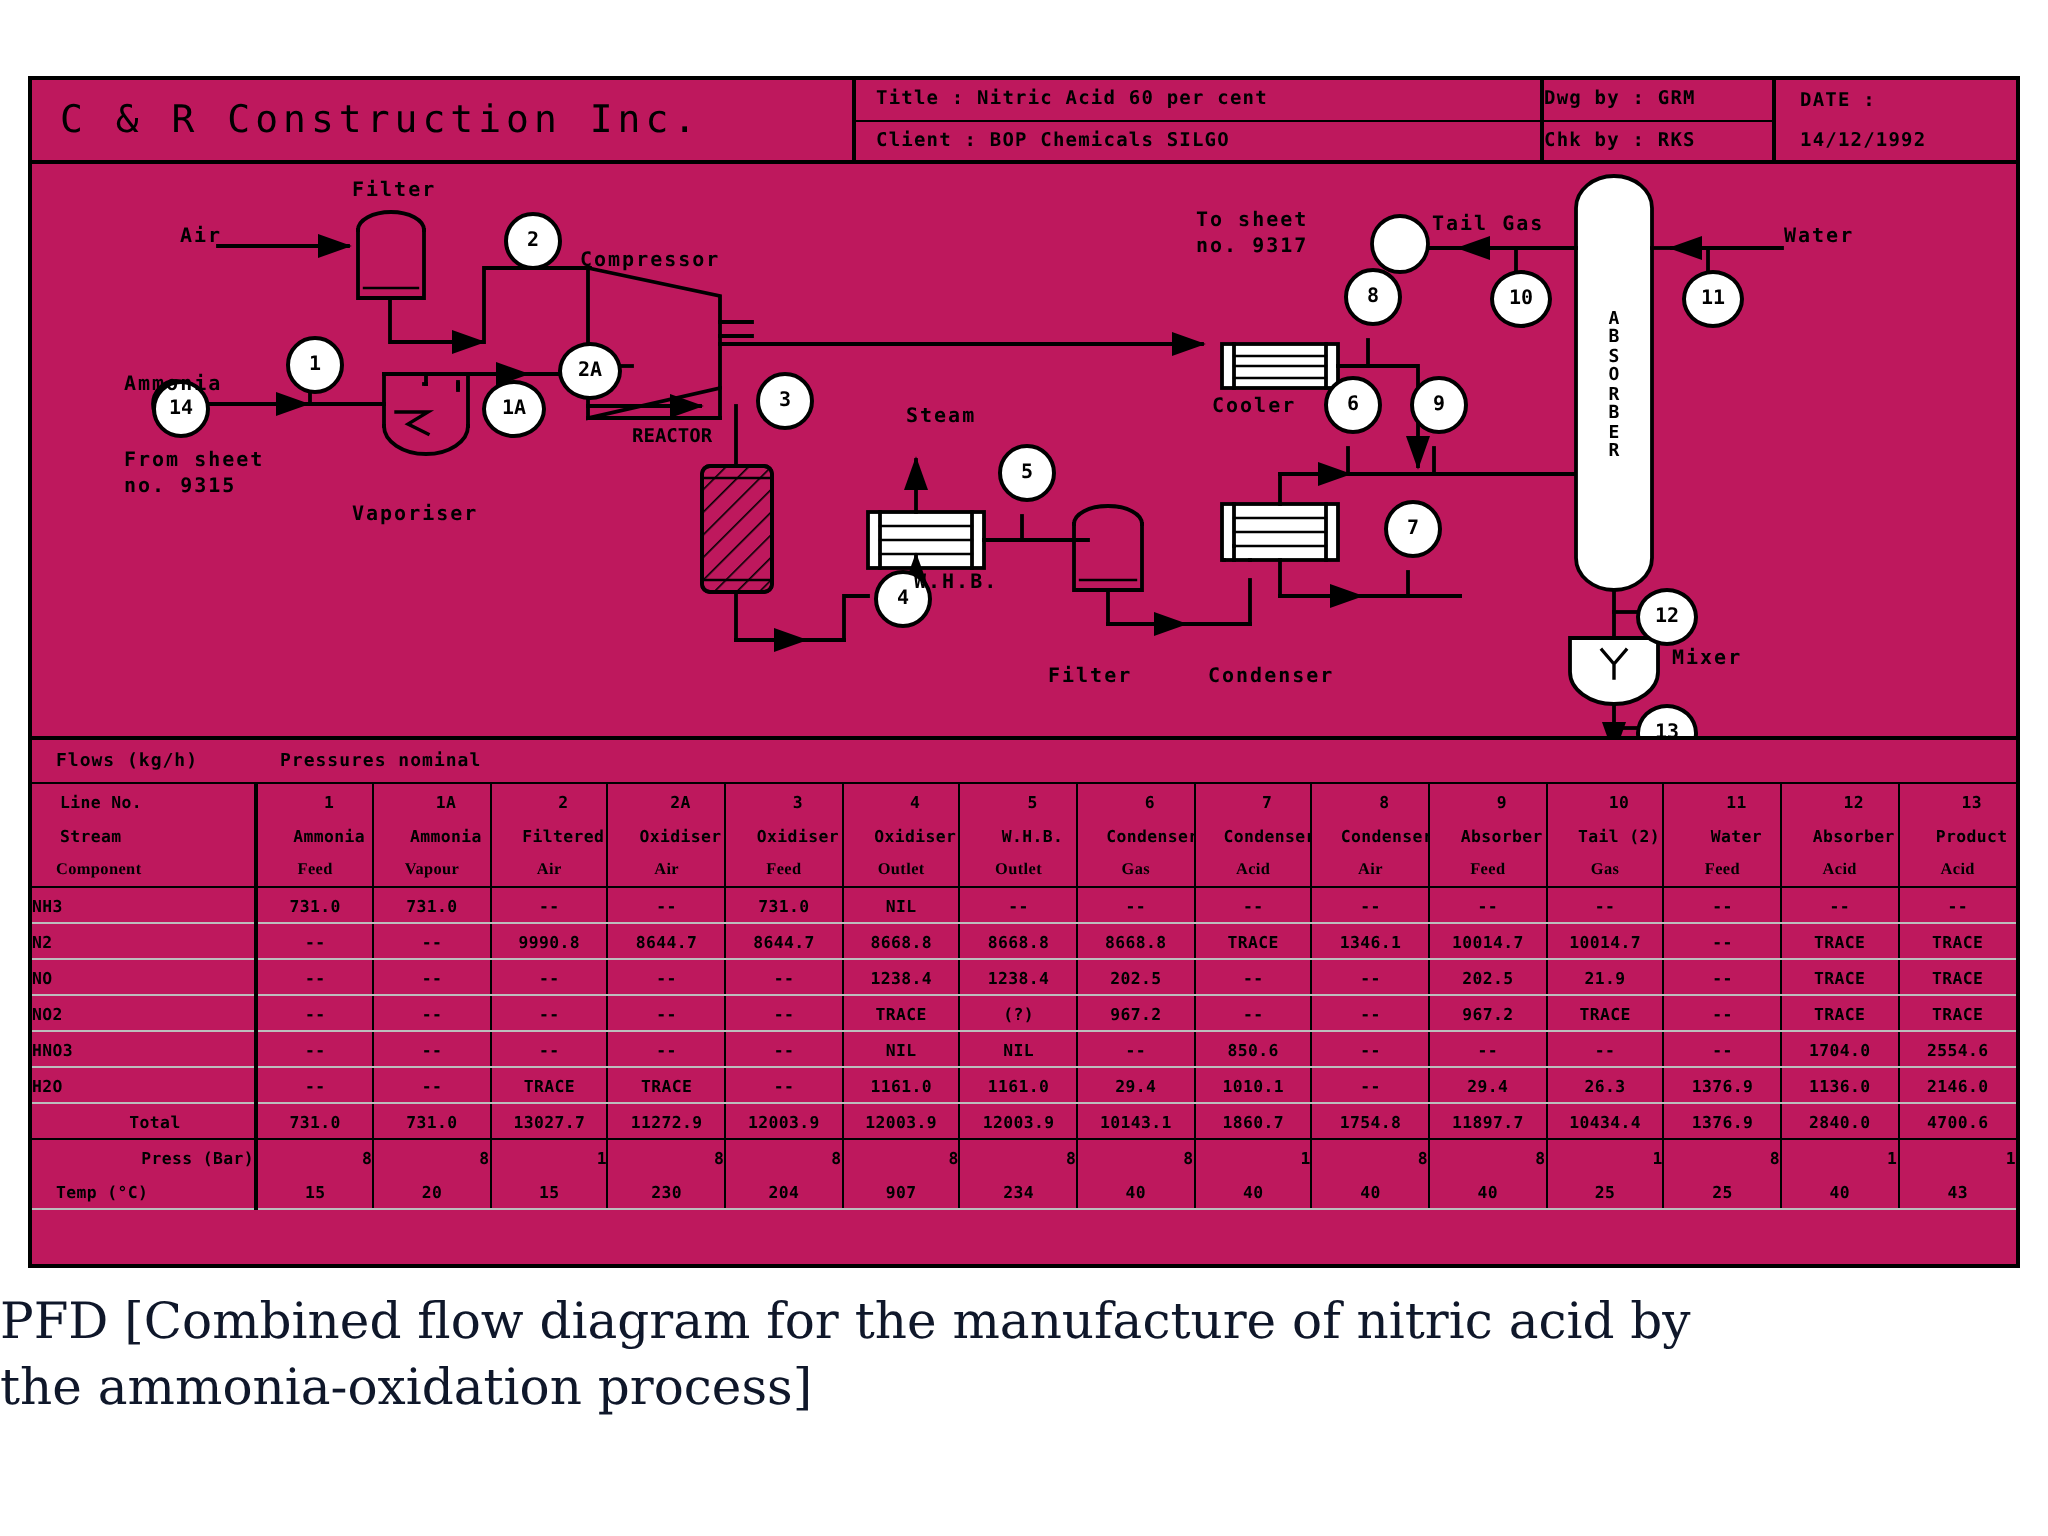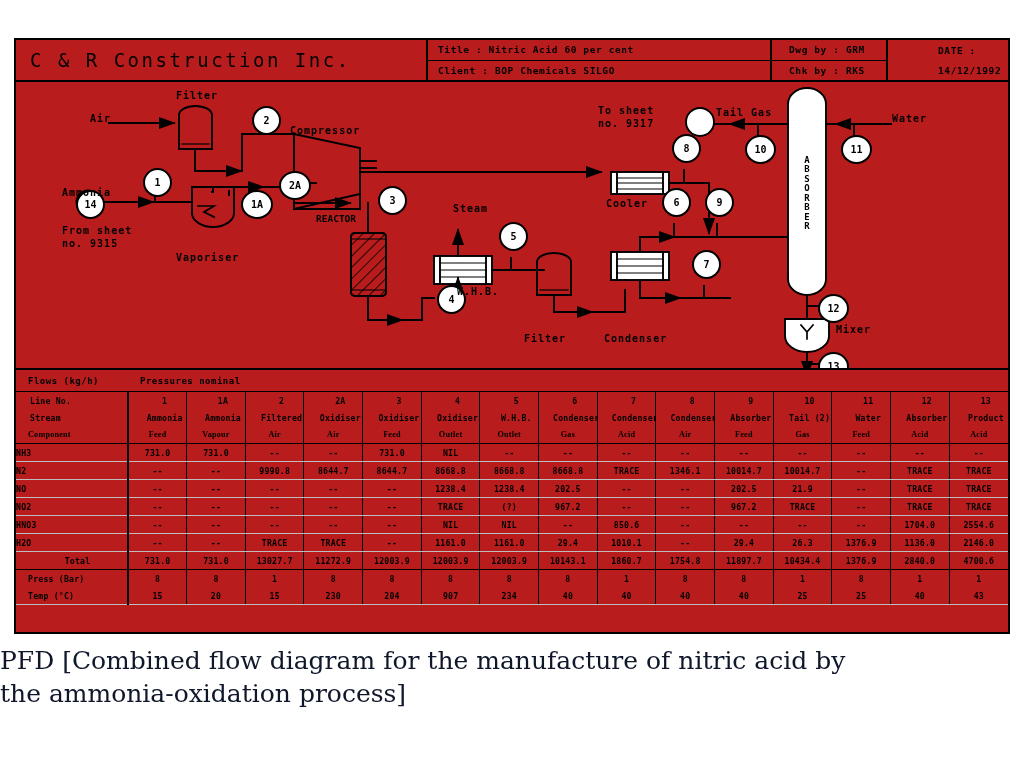--- a/index.html
+++ b/index.html
@@ -23,21 +23,21 @@
 
   
   .frame {
     position: absolute;
     left: 14px;
     top: 38px;
     width: 996px;
     height: 596px;
     border: 2px solid #000;
     box-sizing: border-box;
-    background: #b91c1c;
+    background: #be185d;
   }
 
   
   .titleblock {
     position: absolute;
     left: 0; top: 0;
     width: 100%;
     height: 42px;
     border-bottom: 2px solid #000;
     box-sizing: border-box;
@@ -76,41 +76,40 @@
     width: 116px;
     display: flex;
     flex-direction: column;
     box-sizing: border-box;
     border-right: 2px solid #000;
   }
   .tb-by > div {
     flex: 1;
     display: flex;
     align-items: center;
-    padding-left: 17px;
+    padding-left: 0;
     font-size: 9.5px;
     font-weight: bold;
     letter-spacing: 0.6px;
   }
   .tb-by > div.topline { border-bottom: 1.5px solid #000; }
   .tb-date {
     flex: 1;
     display: flex;
     flex-direction: column;
     box-sizing: border-box;
   }
   .tb-date > div {
     flex: 1;
     display: flex;
     align-items: center;
     padding-left: 12px;
     font-size: 9.5px;
     font-weight: bold;
     letter-spacing: 0.6px;
-    margin-left: 38px;
   }
 
   
   .pfd {
     position: absolute;
     left: 0;
     top: 42px;
     width: 100%;
     height: 288px;
     box-sizing: border-box;
@@ -174,21 +173,21 @@
     height: 17px;
     border-left: 1.5px solid #000;
     border-bottom: 1px solid #bdbdbd;
     font-weight: bold;
     white-space: nowrap;
     overflow: hidden;
   }
   table.data tr.hdr td { border-bottom: none; padding-left: 14px; }
   table.data tr.hdr-last td { border-bottom: 1.5px solid #000; font-family: Liberation Serif, serif; }
   table.data tr.total td { border-top: 1.5px solid #000; border-bottom: 1.5px solid #000; text-align: center; }
-  table.data tr.press td { border-bottom: none; }
+  table.data tr.press td { border-bottom: none; text-align: right; }
   table.data td.rowlabel {
     border-left: none;
     text-align: left;
     padding-left: 0;
   }
   table.data td.rowlabel-left {
     border-left: none;
     text-align: left;
     padding-left: 12px;
   }

